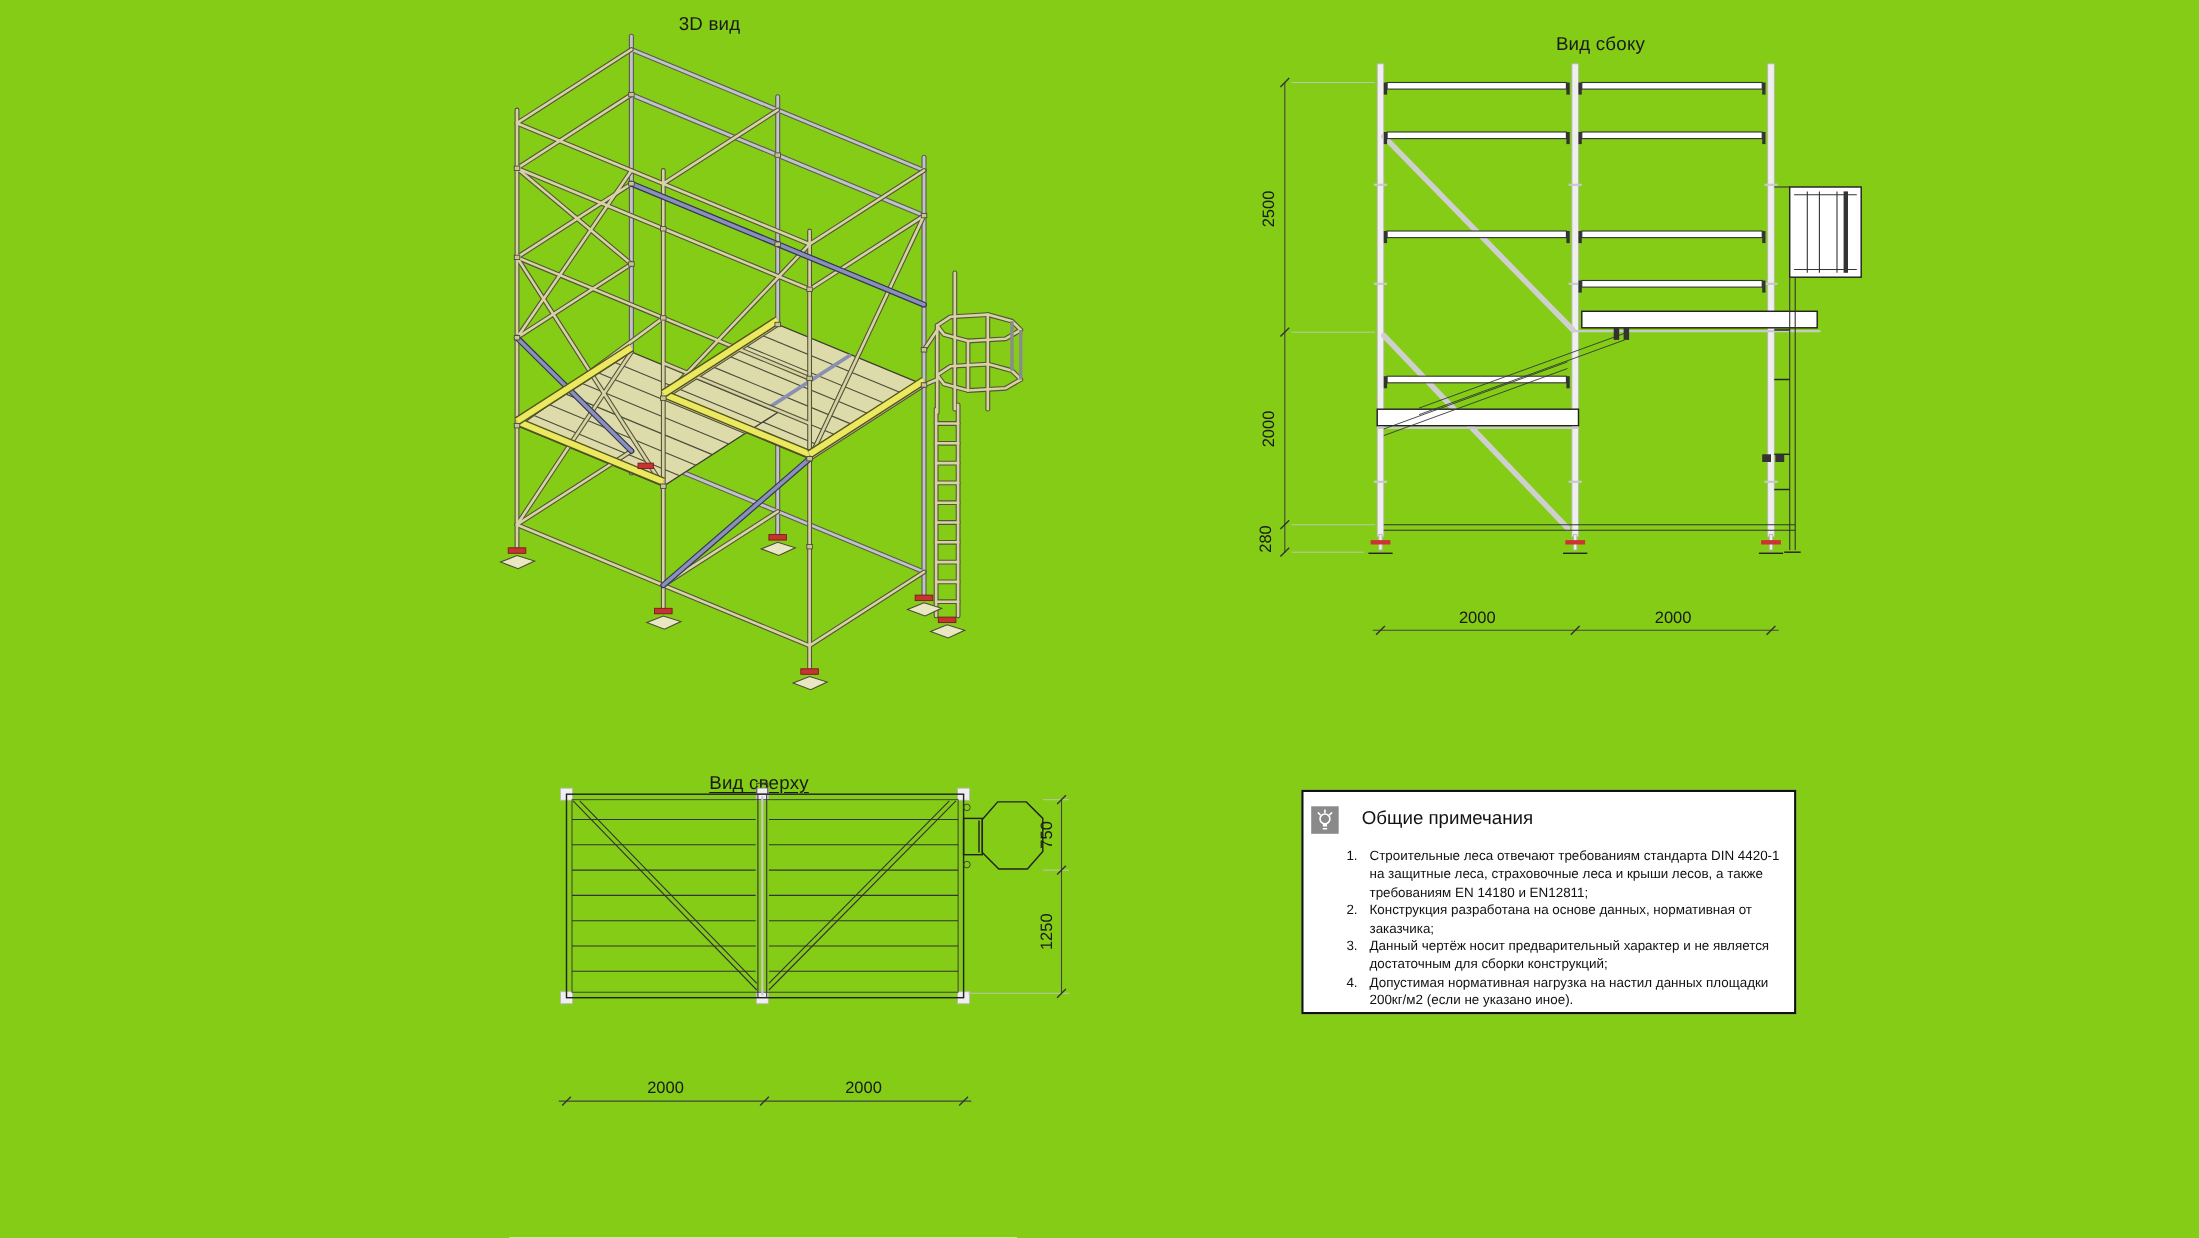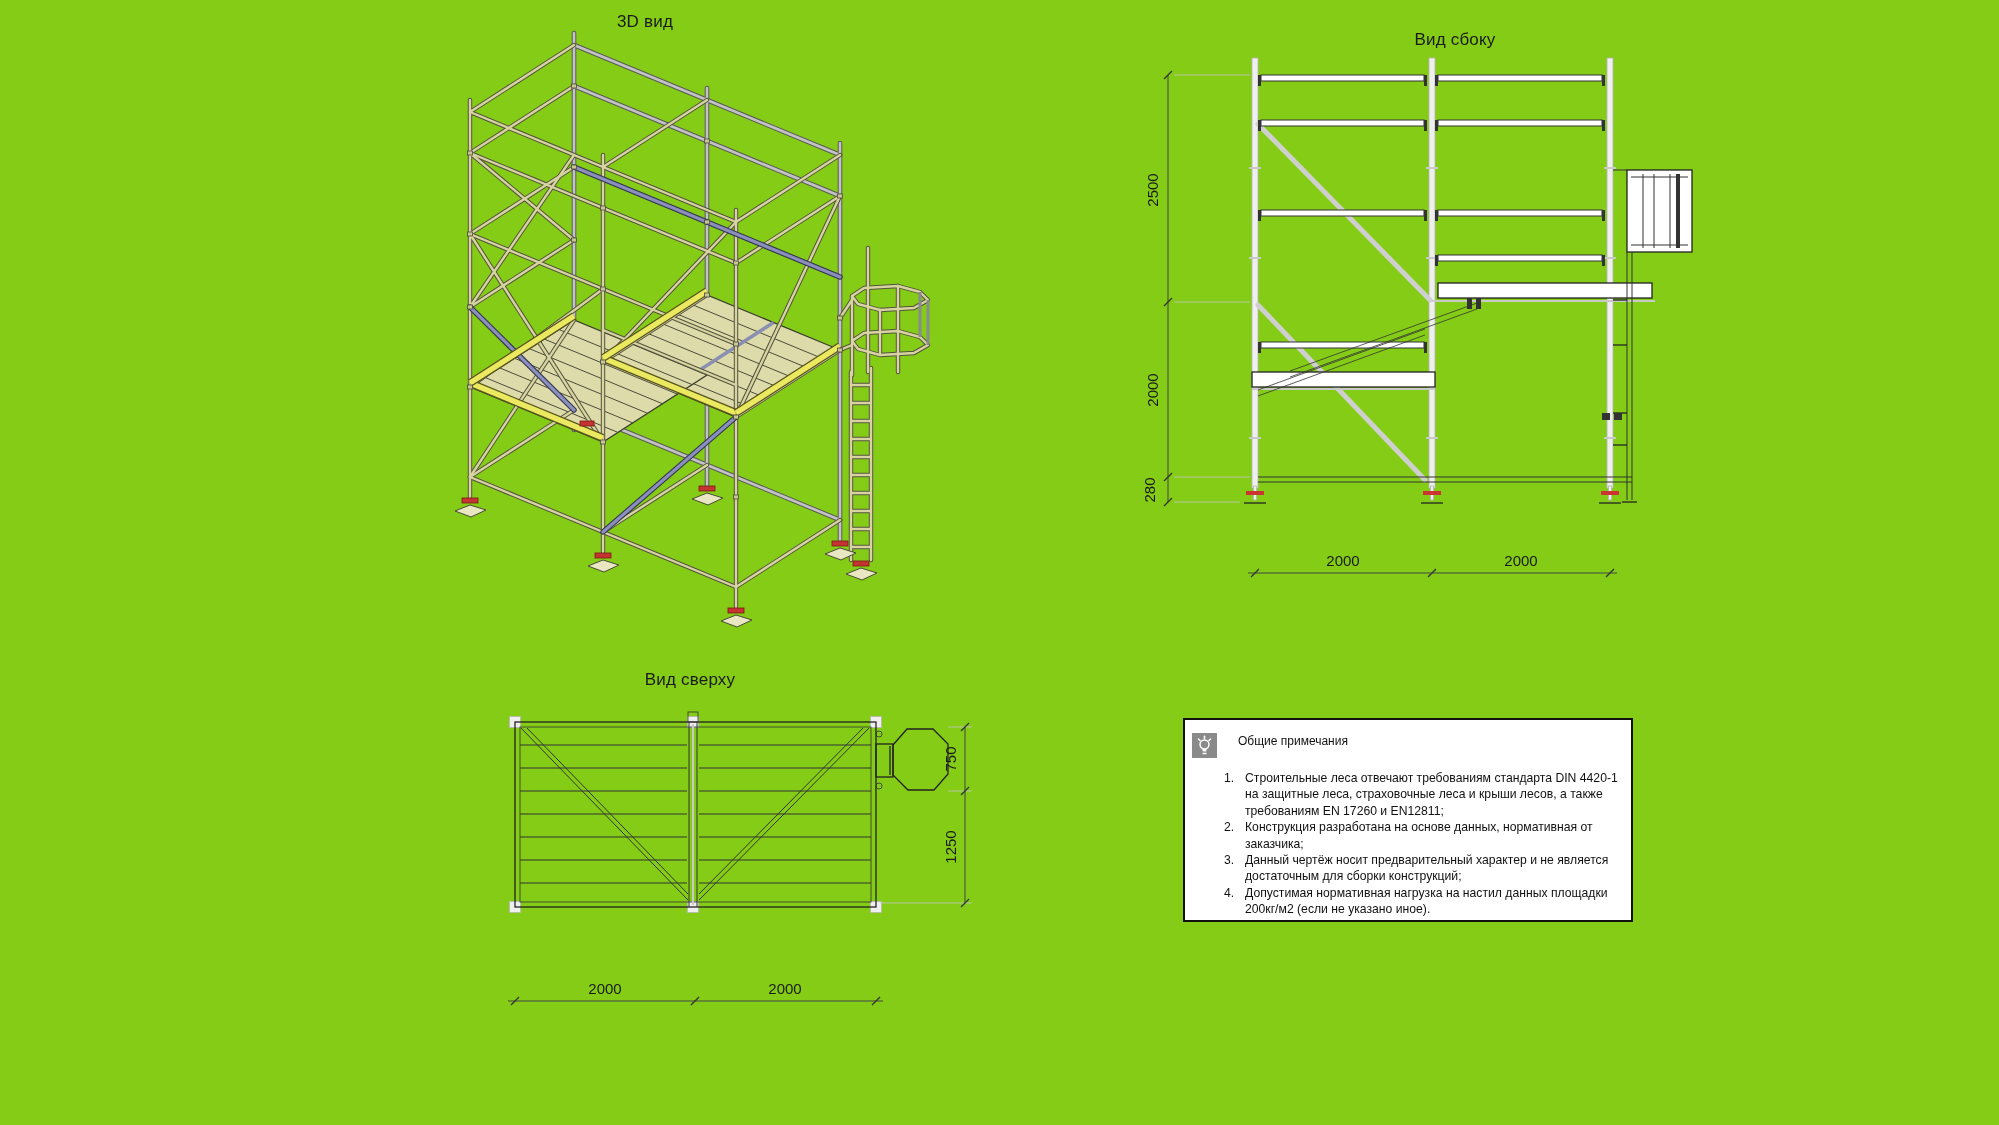--- a/index.html
+++ b/index.html
@@ -1,19 +1,19 @@
 <!DOCTYPE html>
 <html><head>
 <meta charset="utf-8">
 <style>
   html,body{margin:0;padding:0;background:#fff;}
   #canvas{position:relative;width:1999px;height:1125px;background:#84cc16;overflow:hidden;
           font-family:"Liberation Sans", sans-serif;color:#111;}
   .view-title{position:absolute;text-align:center;font-size:17px;color:#1a1a1a;letter-spacing:.2px;}
-  .underlined{text-underline-offset:3px;}
+  .underlined{text-decoration:underline;text-underline-offset:3px;margin-top:32px;}
   #sheet-svg{position:absolute;left:0;top:0;}
 
   
   .tube-out{stroke:#54533e;stroke-width:4.4;fill:none;stroke-linecap:round;stroke-linejoin:round;}
   .tube-in{stroke:#d7d4a2;stroke-width:2.4;fill:none;stroke-linecap:round;stroke-linejoin:round;}
   .post-out{stroke:#5a5a56;stroke-width:4.6;fill:none;stroke-linecap:round;}
   .post-in{stroke:#c3c3c6;stroke-width:2.6;fill:none;stroke-linecap:round;}
   .blue-out{stroke:#343652;stroke-width:5.4;fill:none;stroke-linecap:round;}
   .blue-in{stroke:#8a90bb;stroke-width:3.2;fill:none;stroke-linecap:round;}
   .yel-out{stroke:#57551c;stroke-width:8;fill:none;stroke-linecap:butt;}
@@ -39,21 +39,21 @@
   .dim-ext{stroke:#c5c5c5;stroke-width:.8;}
   .dim-tick{stroke:#333;stroke-width:1.3;}
   .dim-label{font-family:"Liberation Sans",sans-serif;font-size:15px;fill:#1a1a1a;}
   .red-side{fill:#cc3333;}
   .dark{fill:#333;}
 
   
   #notes-box{position:absolute;left:1183px;top:718px;width:450px;height:204px;
              border:2px solid #111;background:#fff;box-sizing:border-box;}
   #notes-icon{position:absolute;left:7px;top:13px;width:25px;height:25px;background:#8a8a8a;}
-  #notes-title{position:absolute;left:53px;top:14px;font-size:12px;color:#111;}
+  #notes-title{position:absolute;left:53px;top:14px;font-size:17px;color:#111;}
   #notes-list{position:absolute;left:39px;top:50px;width:396px;font-size:12.2px;line-height:16.4px;}
   .note-row{display:flex;}
   .note-num{width:21px;flex:none;}
   .note-text{width:375px;}
 </style>
 </head>
 <body>
 
 <div id="canvas">
 
@@ -441,21 +441,21 @@
           <line x1="17.8" y1="5.8" x2="16.3" y2="7.2"></line>
           <rect x="10.2" y="15.3" width="3.6" height="2.4" fill="#ffffff" stroke="none"></rect>
           <line x1="10.6" y1="19.6" x2="13.4" y2="19.6"></line>
         </g>
       </svg>
     </div>
     <div id="notes-title">Общие примечания</div>
     <div id="notes-list">
       <div class="note-row">
         <span class="note-num">1.</span>
-        <span class="note-text">Строительные леса отвечают требованиям стандарта DIN 4420-1 на защитные леса,  страховочные леса и крыши лесов, а также требованиям EN 17260 и EN12811;</span>
+        <span class="note-text">Строительные леса отвечают требованиям стандарта DIN 4420-1 на защитные леса,  страховочные леса и крыши лесов, а также требованиям EN 14180 и EN12811;</span>
       </div>
       <div class="note-row">
         <span class="note-num">2.</span>
         <span class="note-text">Конструкция разработана на основе данных, нормативная от заказчика;</span>
       </div>
       <div class="note-row">
         <span class="note-num">3.</span>
         <span class="note-text">Данный чертёж носит предварительный характер и не является достаточным для сборки конструкций;</span>
       </div>
       <div class="note-row">

